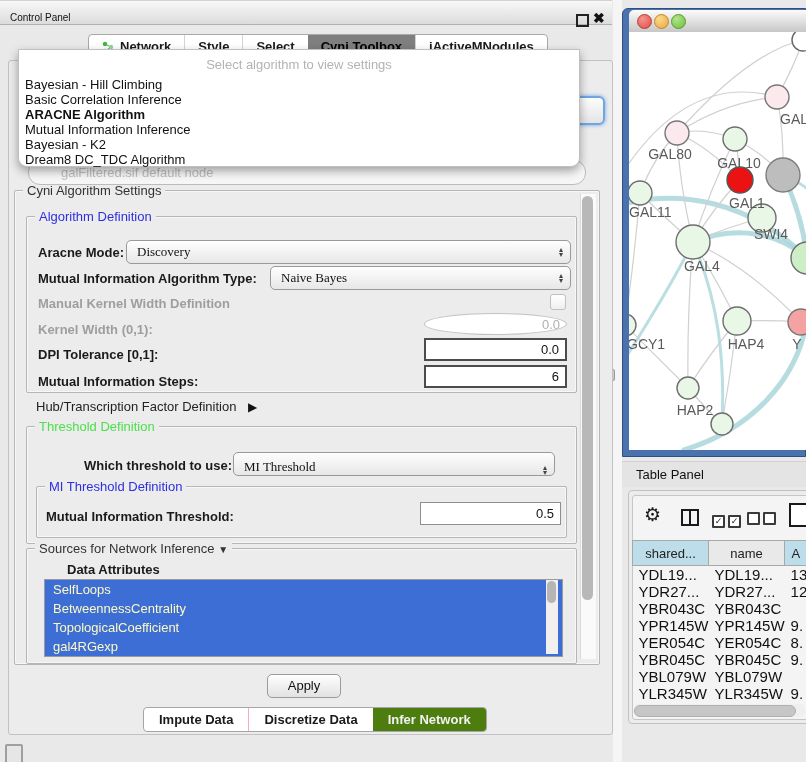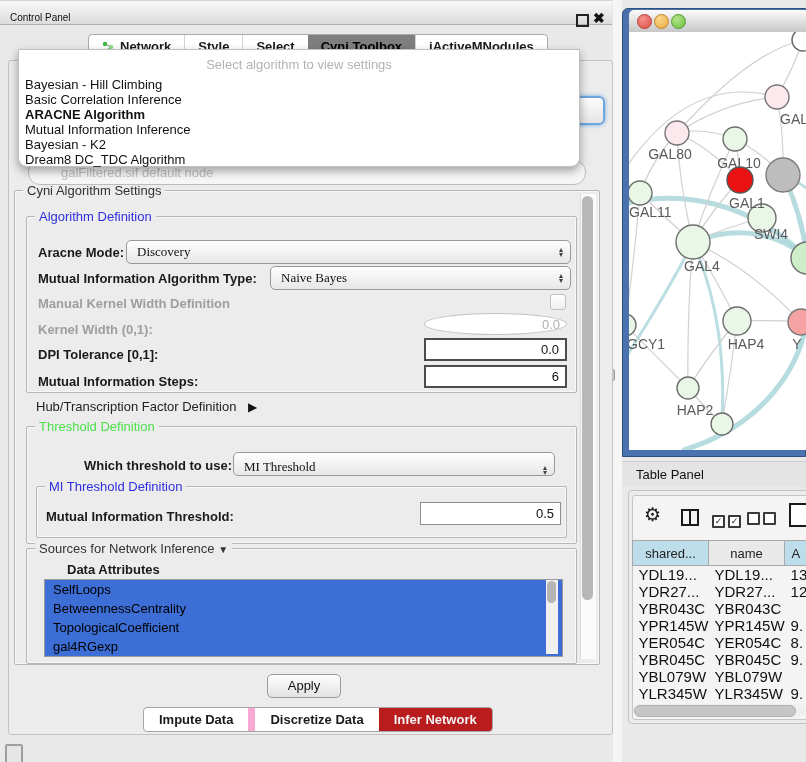--- a/index.html
+++ b/index.html
@@ -64,31 +64,31 @@
   
   .tin{background:#fff;box-sizing:border-box;text-align:right;padding-right:6px;color:#111;display:flex;align-items:center;justify-content:flex-end;}
   .tin.light{border:1px solid #c2c2c2;color:#b0b0b0;}
   .tin.dark{border:2px solid #4c4c4c;}
   .tin.mid{border:1px solid #8e8e8e;}
 
   .checkbox{width:14px;height:14px;border:1px solid #c0c0c0;border-radius:3px;background:linear-gradient(#fff,#efefef);}
 
   
   #attr-list{left:44px;top:579px;width:517px;height:76px;background:#fff;border:1px solid #9a9a9a;overflow:hidden;}
-  .attr-item{height:19px;line-height:19px;background:#3c6ed5;color:#000000;padding-left:8px;}
+  .attr-item{height:19px;line-height:19px;background:#3c6ed5;color:#fef9c3;padding-left:8px;}
   #attr-scroll{left:546px;top:580px;width:12px;height:74px;background:#f0f0f0;}
   #attr-thumb{left:547px;top:581px;width:9px;height:22px;border-radius:5px;background:#b5b5b5;}
 
   #apply-btn{left:267px;top:674px;width:72px;height:22px;border-radius:5px;background:linear-gradient(#fefefe,#e2e2e2);
     border:1px solid #9b9b9b;text-align:center;line-height:21px;color:#111;}
 
   #bottom-tabbar{left:143px;top:707px;height:23px;display:inline-flex;background:#fff;border:1px solid #a5a5a5;border-radius:4px;overflow:hidden;}
-  .btab{padding:0 15px;line-height:23px;font-weight:bold;color:#1a1a1a;border-left:7px solid #f9a8d4;}
+  .btab{padding:0 15px;line-height:23px;font-weight:bold;color:#1a1a1a;border-left:1px solid #f9a8d4;}
   .btab:first-child{border-left:none;}
-  .btab.sel{background:#b91c1c;color:#f2f2f2;border-left:none;}
+  .btab.sel{background:#4d7c0f;color:#f2f2f2;border-left:none;}
 
   
   #splitter{left:613px;top:0;width:9px;height:762px;background:#f5f5f5;}
   #split-handle{left:605px;top:369px;width:8px;height:10px;background:#c9c9c9;border:1px solid #9a9a9a;border-radius:2px;}
 
   
   #net-win{left:622px;top:8px;width:184px;height:449px;background:#4a72ae;border:1px solid #2f4f7d;
     border-radius:6px 0 0 0;box-sizing:border-box;}
   #net-titlebar{left:629px;top:10px;width:177px;height:22px;background:linear-gradient(#fbfbfb,#c7c7c7);border-radius:5px 0 0 0;}
   .light{width:13px;height:13px;border-radius:50%;position:absolute;top:4px;}

